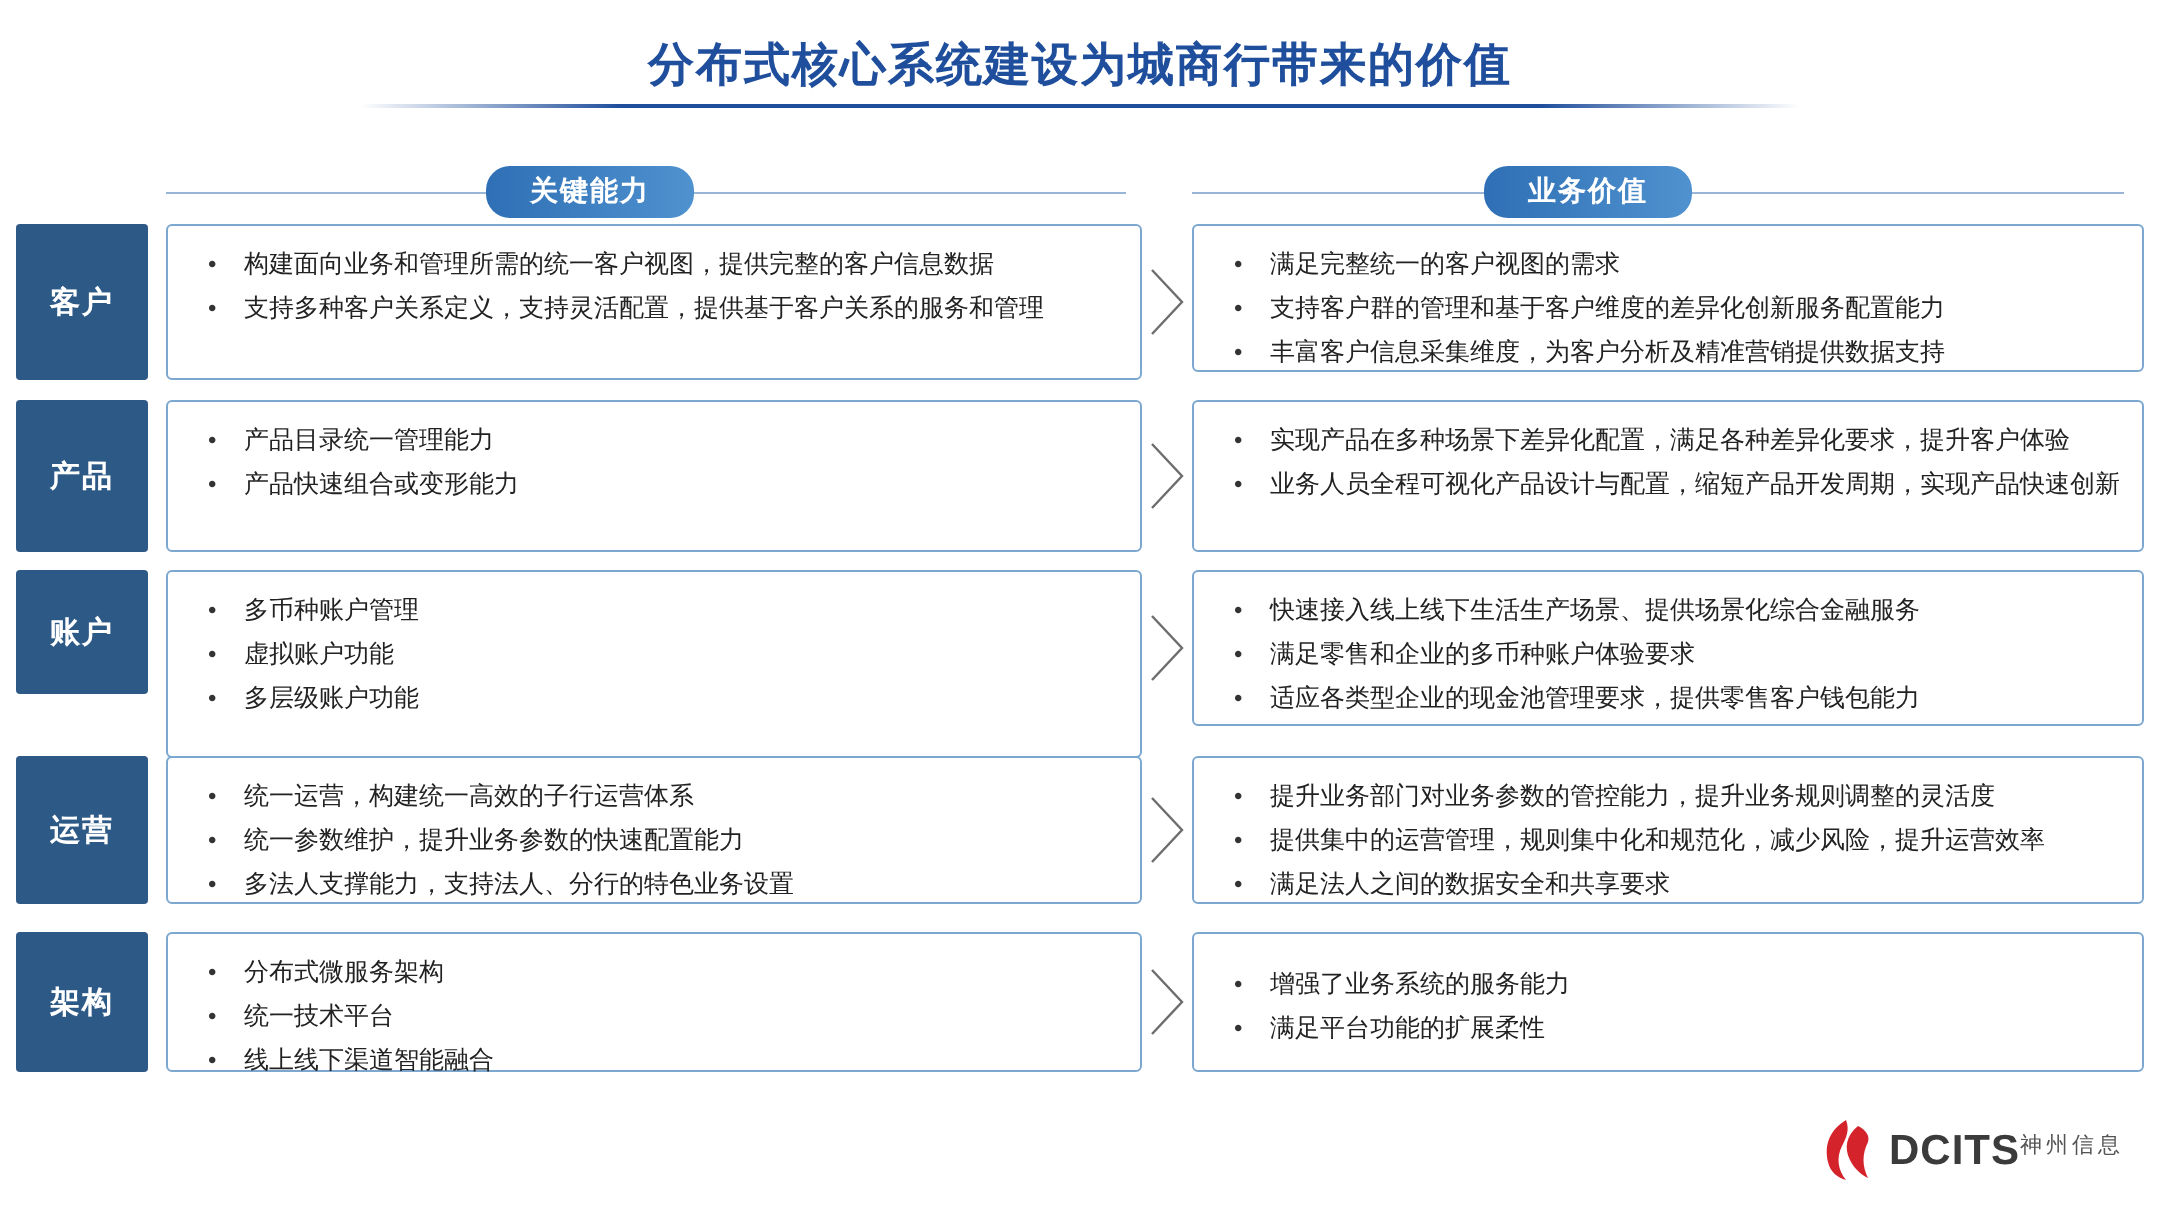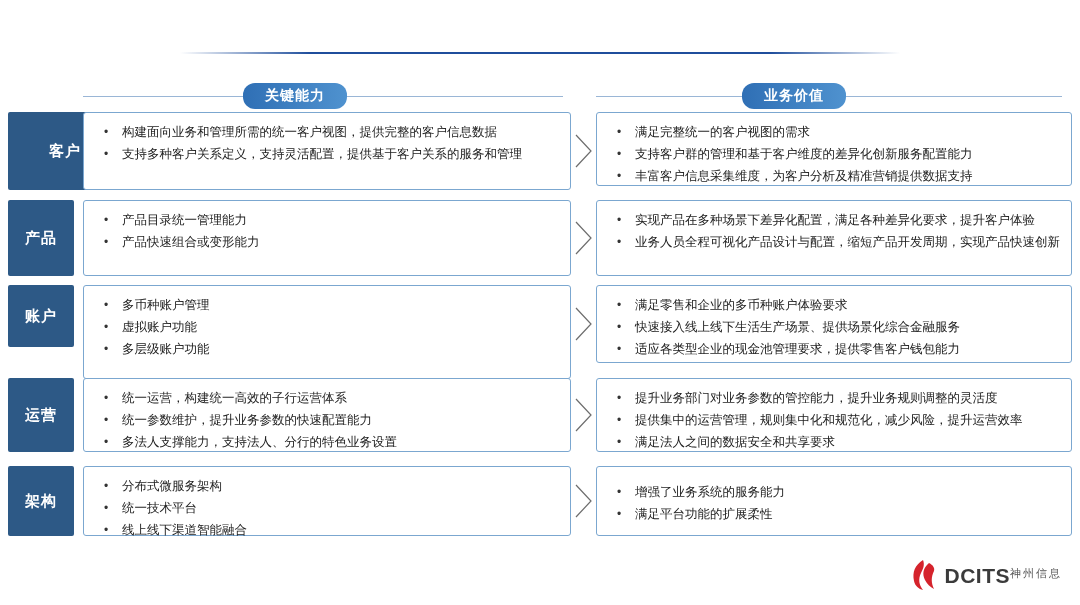--- a/index.html
+++ b/index.html
@@ -160,33 +160,36 @@
     color: #555;
     letter-spacing: 2px;
     margin-top: 3px;
   }
 </style>
 </head>
 <body>
 
 <div class="slide">
 
+  <div class="title-bar">
+    <span class="title-text">分布式核心系统建设为城商行带来的价值</span>
+  </div>
   <div class="title-underline"></div>
 
   <div class="hdr-line" id="hdr-line-cap-l"></div>
   <div class="col-header" id="hdr-cap">关键能力</div>
   <div class="hdr-line" id="hdr-line-cap-r"></div>
 
   <div class="hdr-line" id="hdr-line-val-l"></div>
   <div class="col-header" id="hdr-val">业务价值</div>
   <div class="hdr-line" id="hdr-line-val-r"></div>
 
   <div id="rows-container">
       <div class="row" style="top: 112px; height: 78px;">
-        <div class="label-box" style="height: 78px; padding-left: 24px;">客户</div>
+        <div class="label-box" style="height: 78px;">客户</div>
         <div class="box left" style="height: 78px;">
           <ul>
             <li>构建面向业务和管理所需的统一客户视图，提供完整的客户信息数据</li>
             <li>支持多种客户关系定义，支持灵活配置，提供基于客户关系的服务和管理</li>
           </ul>
         </div>
         <div class="arrow" style="top: 21px;">
           <svg width="20" height="36" viewBox="0 0 20 36">
             <polyline points="2,2 17,18 2,34" fill="none" stroke="#6d6d6d" stroke-width="1.2"></polyline>
           </svg>
@@ -228,22 +231,22 @@
             <li>多层级账户功能</li>
           </ul>
         </div>
         <div class="arrow" style="top: 21px;">
           <svg width="20" height="36" viewBox="0 0 20 36">
             <polyline points="2,2 17,18 2,34" fill="none" stroke="#6d6d6d" stroke-width="1.2"></polyline>
           </svg>
         </div>
         <div class="box right" style="height: 78px;">
           <ul>
+            <li>快速接入线上线下生活生产场景、提供场景化综合金融服务</li>
             <li>满足零售和企业的多币种账户体验要求</li>
-            <li>快速接入线上线下生活生产场景、提供场景化综合金融服务</li>
             <li>适应各类型企业的现金池管理要求，提供零售客户钱包能力</li>
           </ul>
         </div>
       </div>
       <div class="row" style="top: 378px; height: 74px;">
         <div class="label-box" style="height: 74px;">运营</div>
         <div class="box left" style="height: 74px;">
           <ul>
             <li>统一运营，构建统一高效的子行运营体系</li>
             <li>统一参数维护，提升业务参数的快速配置能力</li>

